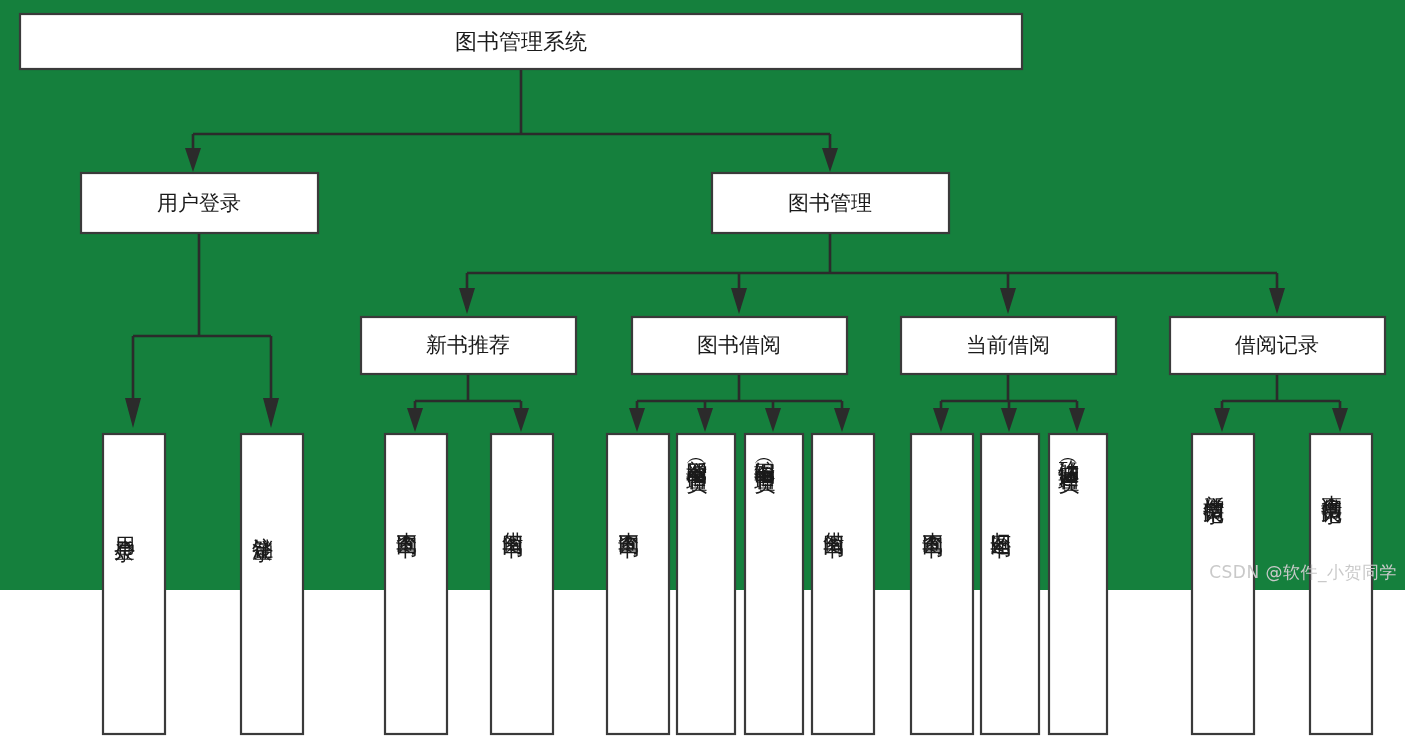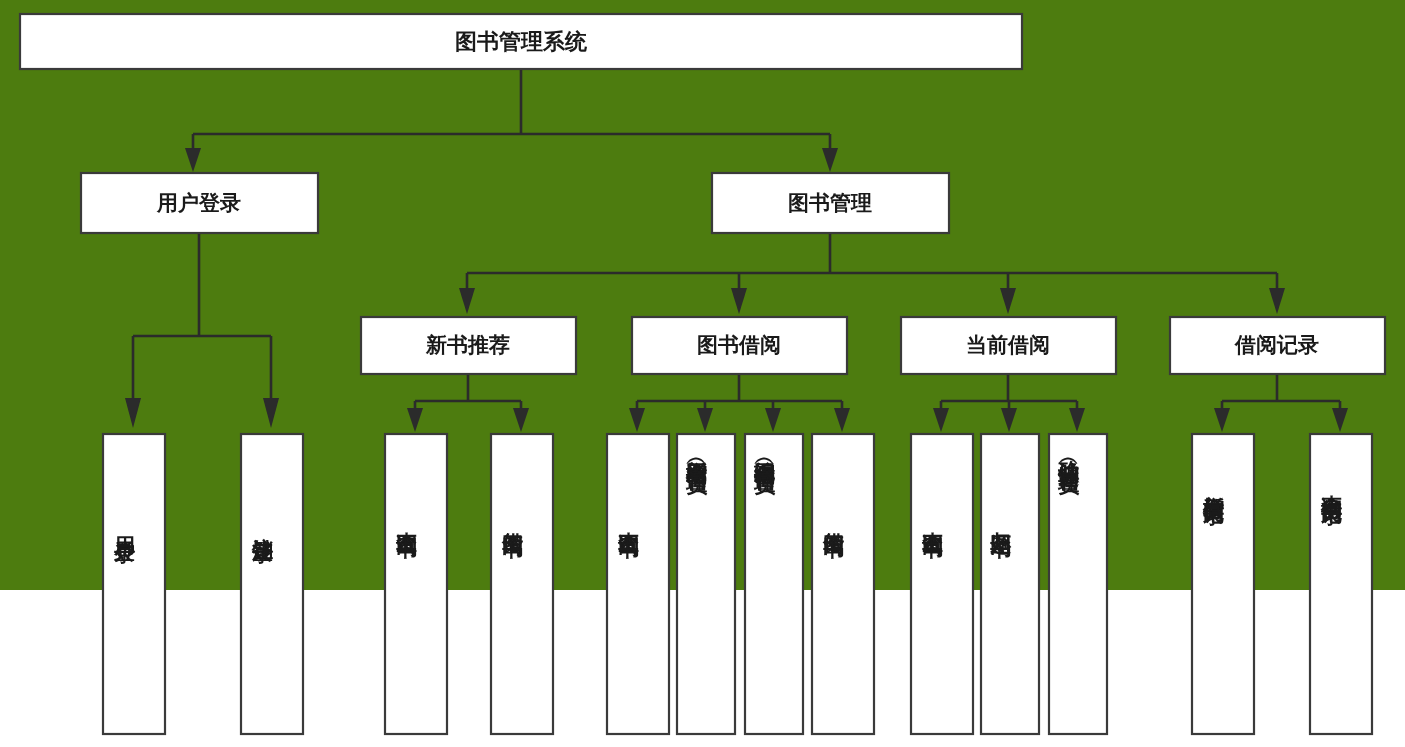--- a/index.html
+++ b/index.html
@@ -10,22 +10,21 @@
   body {
     width: 1405px;
     height: 747px;
     font-family: "DejaVu Sans", "Liberation Sans", sans-serif;
     overflow: hidden;
   }
   #diagram-root {
     position: relative;
     width: 1405px;
     height: 590px;
-    background: #4d7c0f;
-    font-weight: bold;
+    background: #15803d;
   }
   svg#flow-svg {
     position: absolute;
     left: 0;
     top: 0;
     width: 1405px;
     height: 747px;
     display: block;
   }
   .node-box {
@@ -204,13 +203,14 @@
   <div class="vlabel" style="left:617px;  top:515px; height:210px;">查询图书</div>
   <div class="vlabel" style="left:685px;  top:443px; height:290px;">新增图书（管理员）</div>
   <div class="vlabel" style="left:753px;  top:443px; height:290px;">编辑图书（管理员）</div>
   <div class="vlabel" style="left:822px;  top:515px; height:210px;">借阅图书</div>
   <div class="vlabel" style="left:921px;  top:515px; height:210px;">查询图书</div>
   <div class="vlabel" style="left:989px;  top:515px; height:210px;">归还图书</div>
   <div class="vlabel" style="left:1057px; top:443px; height:290px;">确认归还（管理员）</div>
   <div class="vlabel" style="left:1202px; top:478px; height:260px;">新增借阅记录</div>
   <div class="vlabel" style="left:1320px; top:478px; height:260px;">查询借阅记录</div>
 
+  <div class="watermark">CSDN @软件_小贺同学</div>
 </div>
 
 </body></html>

